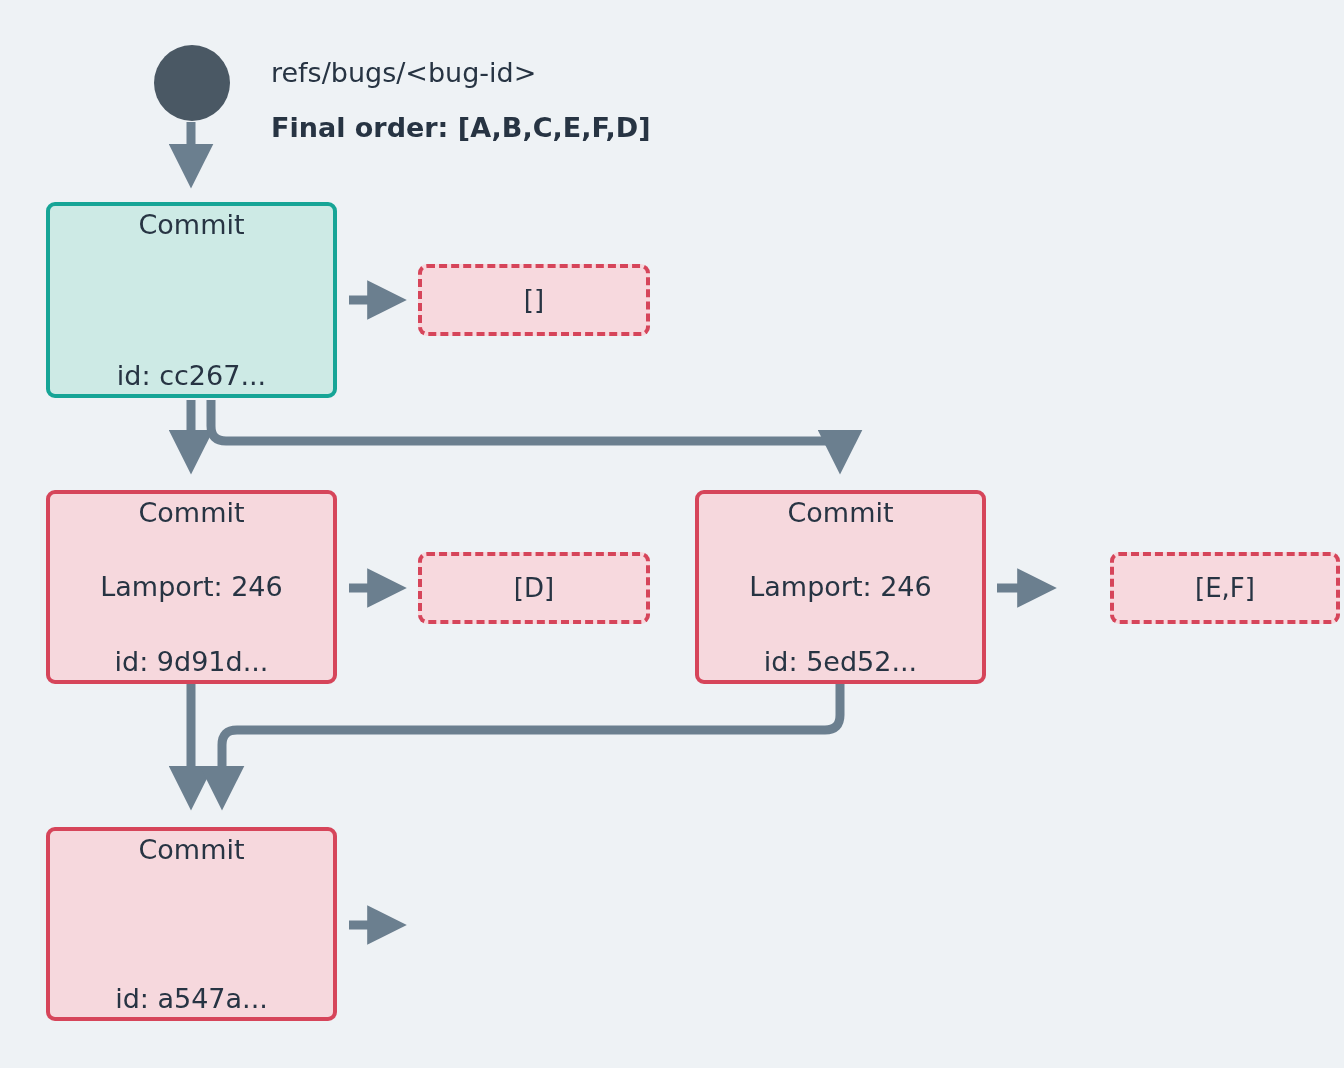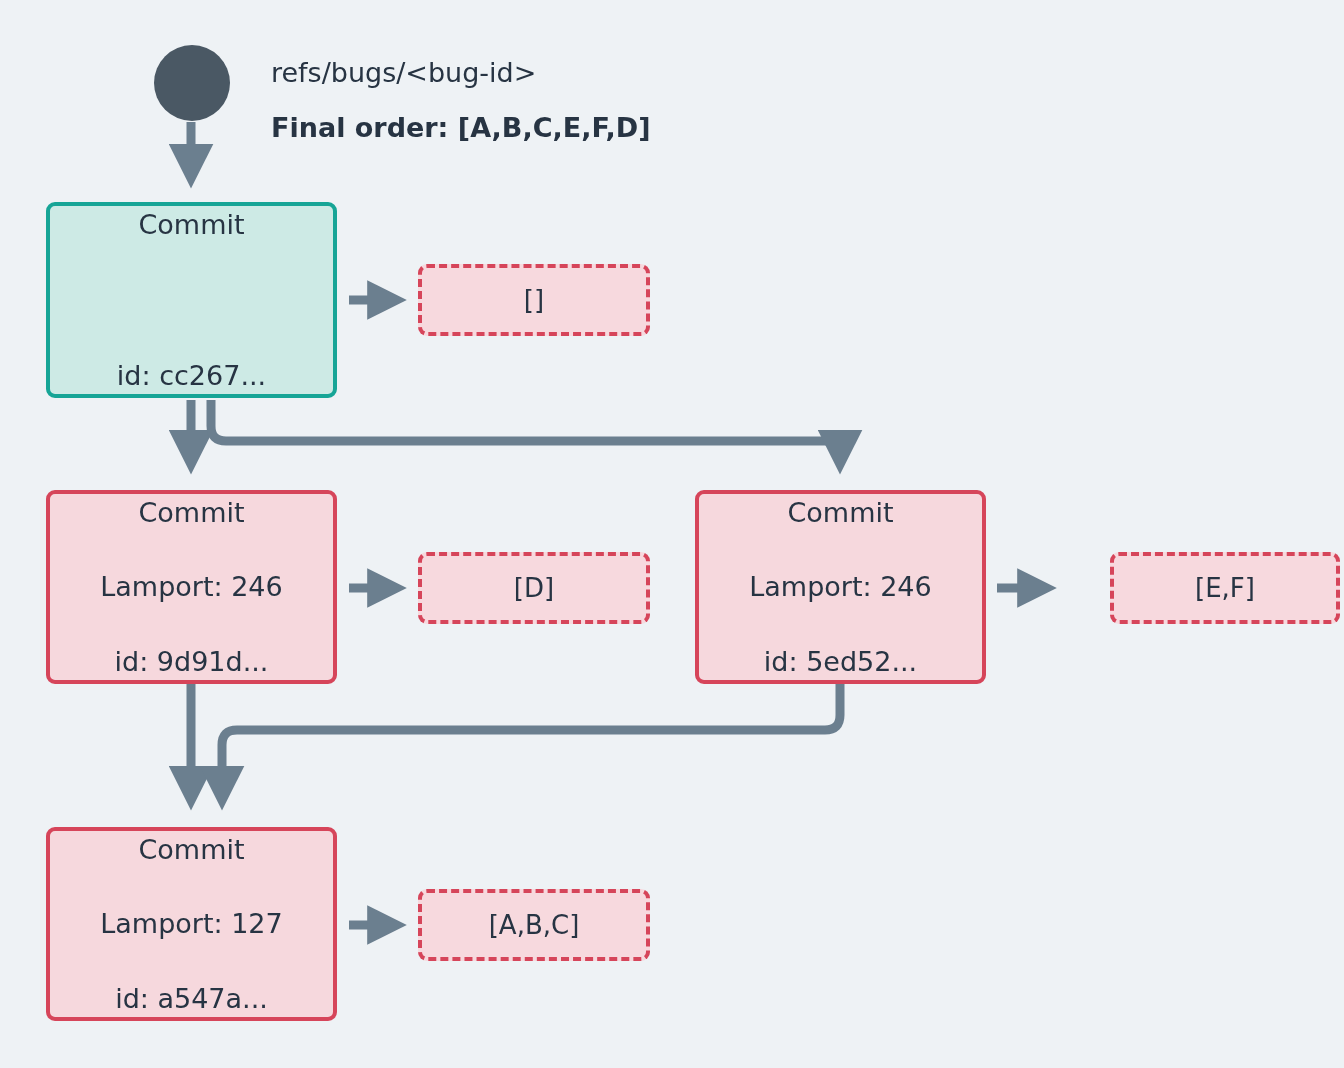--- a/index.html
+++ b/index.html
@@ -163,21 +163,17 @@
     <div class="line">Lamport: 246</div>
     <div class="line">id: 5ed52...</div>
   </div>
 
   <div class="ops-box" style="left:1110px; top:552px; width:230px; height:72px;">
     <span>[E,F]</span>
   </div>
 
   <div class="commit-box pink" style="left:46px; top:827px; width:291px; height:194px;">
     <div class="line">Commit</div>
-    <div class="line">Lamport: 127</div>
     <div class="line">id: a547a...</div>
   </div>
 
-  <div class="ops-box" style="left:418px; top:889px; width:232px; height:72px;">
-    <span>[A,B,C]</span>
-  </div>
 
 </div>
 
 </body></html>

